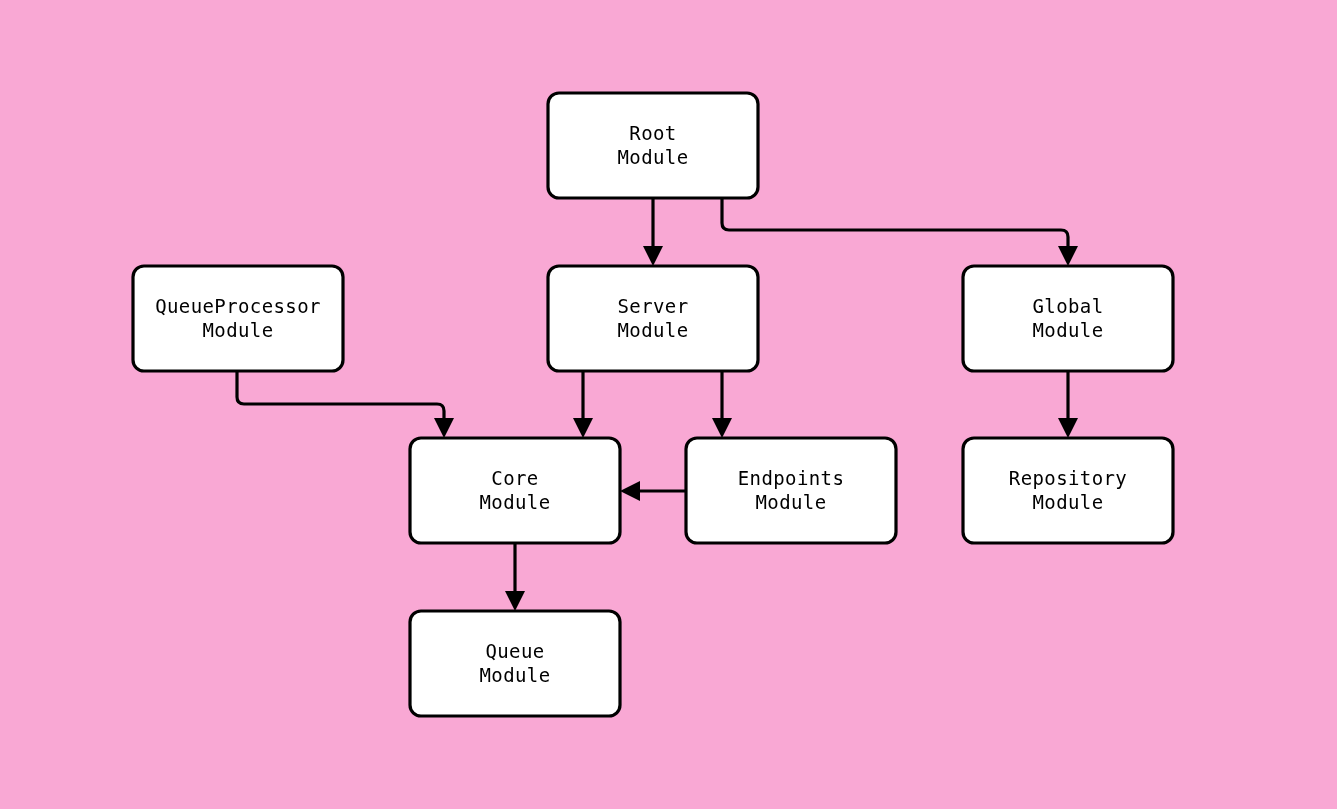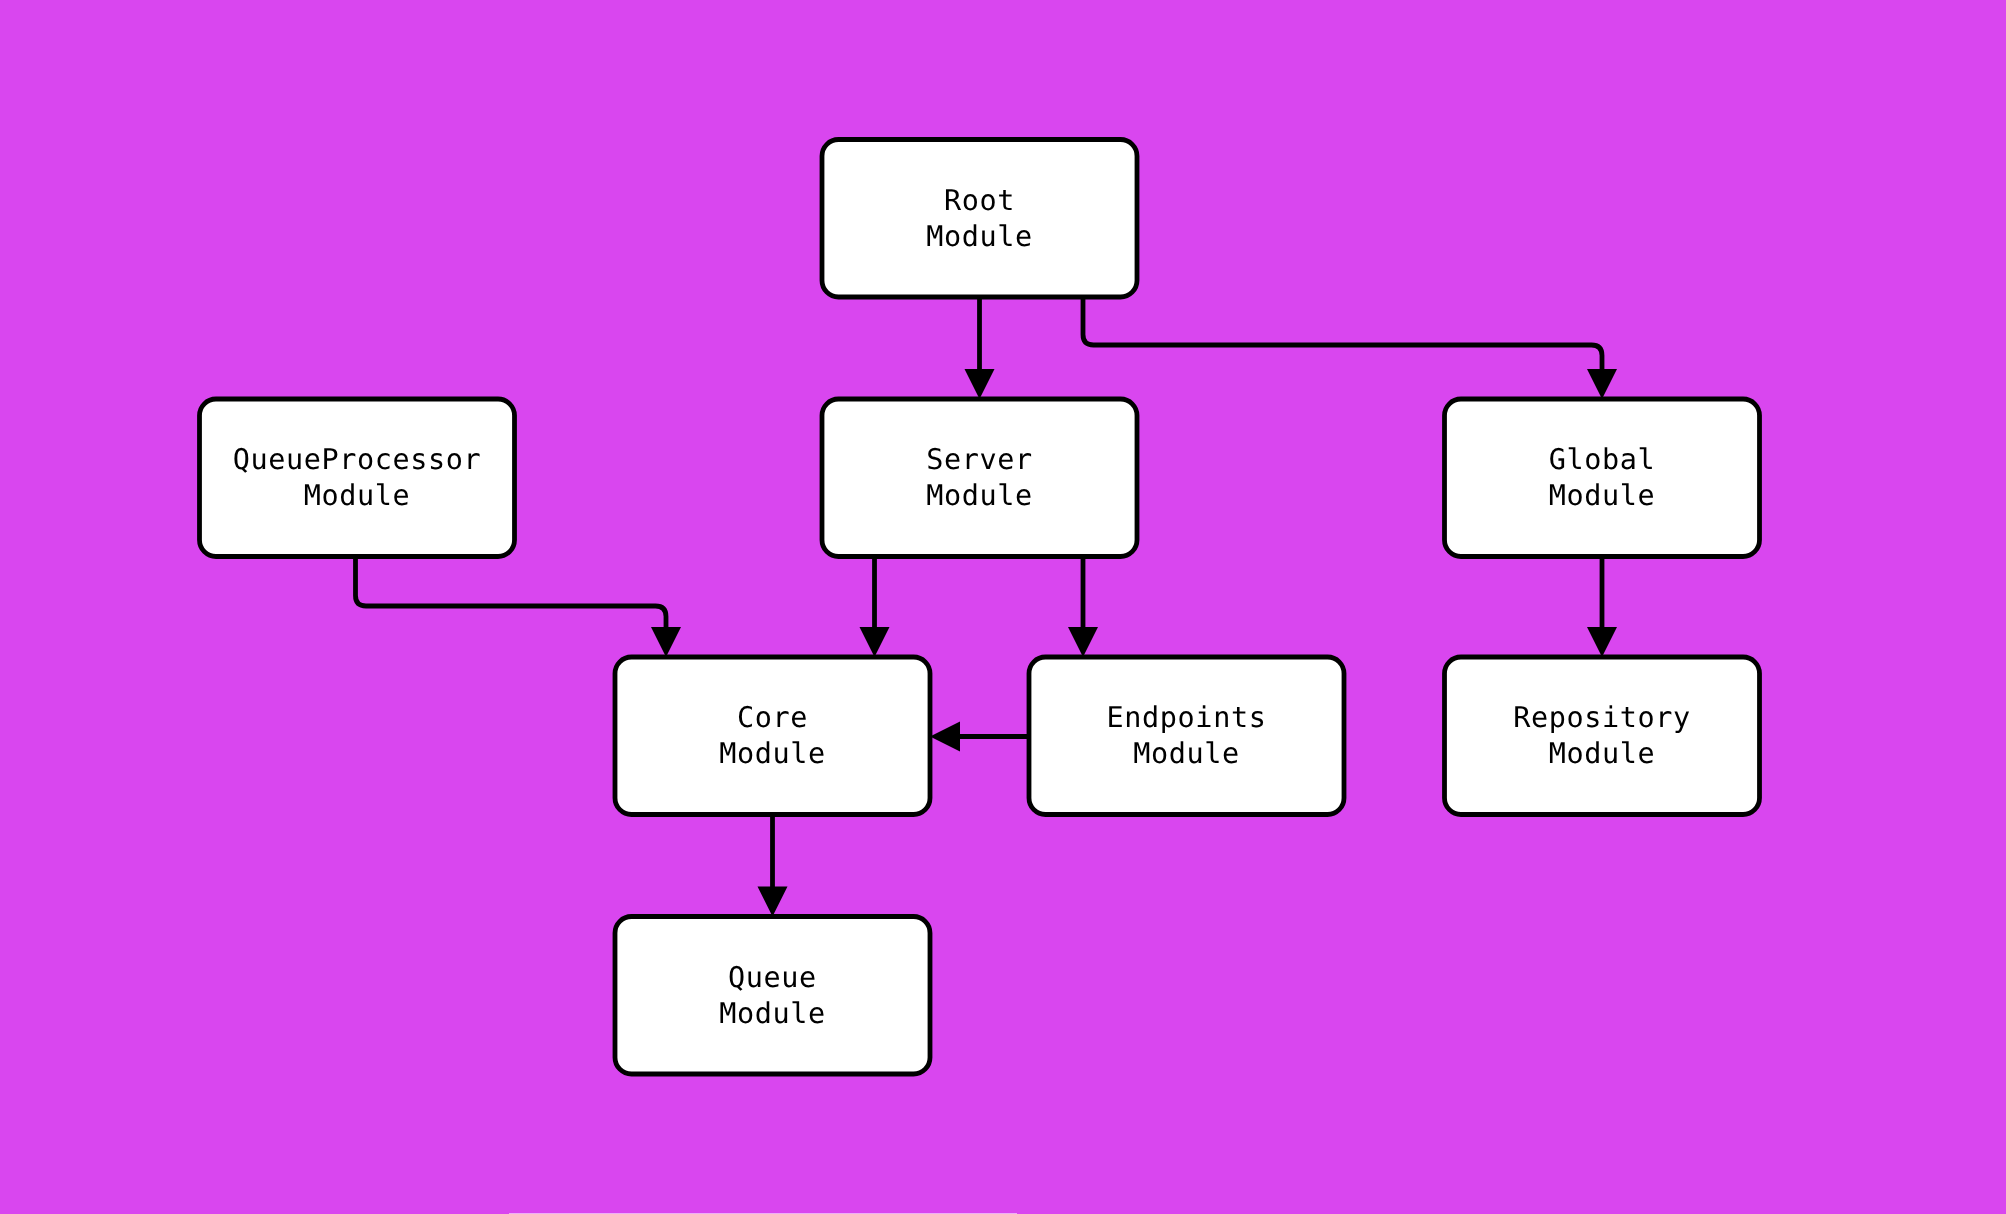--- a/index.html
+++ b/index.html
@@ -5,21 +5,21 @@
 <style>
   html, body {
     margin: 0;
     padding: 0;
     background: #ffffff;
   }
   #stage {
     position: relative;
     width: 1337px;
     height: 809px;
-    background: #d946ef;
+    background: #f9a8d4;
     overflow: hidden;
     font-family: "DejaVu Sans Mono", "Liberation Mono", monospace;
   }
   #graph-svg {
     position: absolute;
     left: 0;
     top: 0;
     width: 1337px;
     height: 809px;
   }

